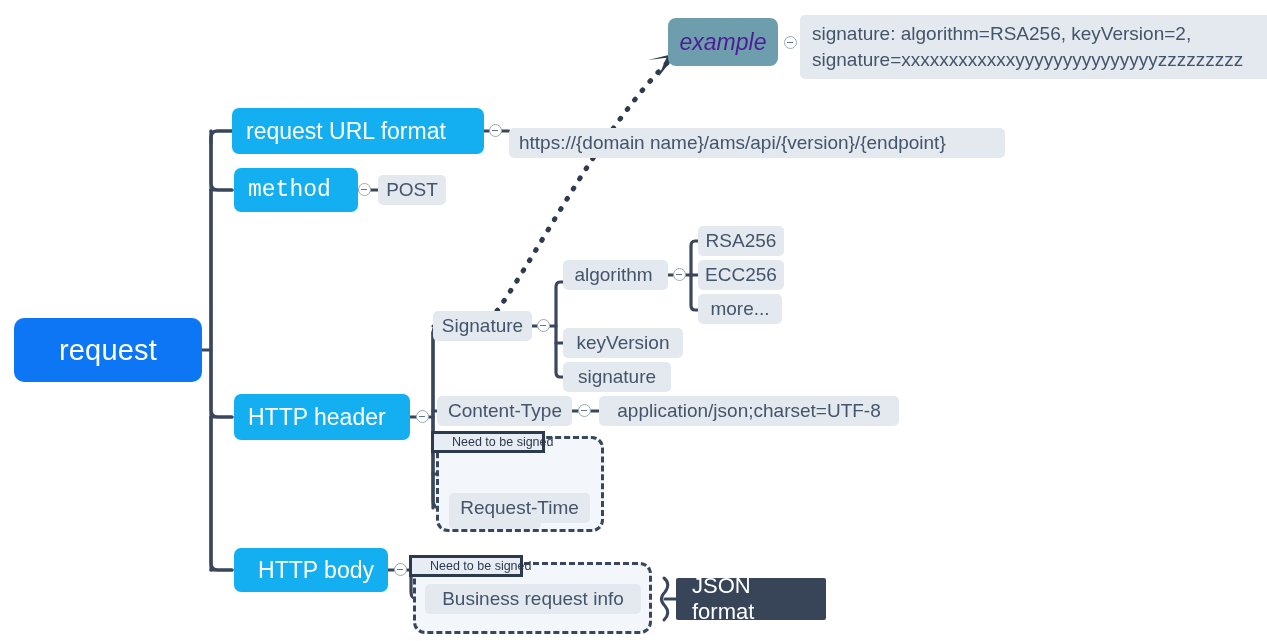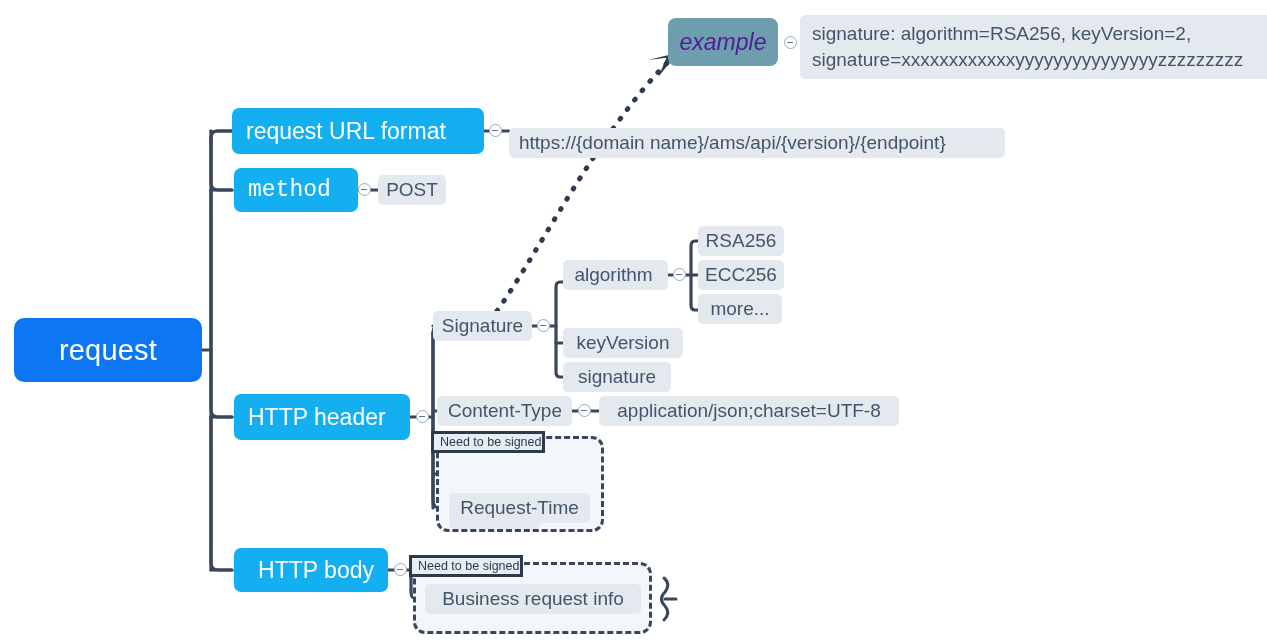--- a/index.html
+++ b/index.html
@@ -52,21 +52,21 @@
     background:#F3F6FA;
     border:3px dashed #39465B;
     border-radius:12px;
   }
   
   .signtag{
     position:absolute;box-sizing:border-box;
     background:#E8EDF4;color:#2C3A4D;
     border:3px solid #2C3A4D;
     font-size:12.5px;
-    display:flex;align-items:center;padding:0 6px;
+    display:flex;align-items:center;padding:0 18px;
     white-space:nowrap;
     z-index:6;
   }
   
   .toggle{
     position:absolute;width:13px;height:13px;border-radius:50%;
     border:1.6px solid #9aa9bd;background:#ffffff;
     box-sizing:border-box;z-index:5;
   }
   .toggle::before{
@@ -239,20 +239,23 @@
     <span>Client-Id</span>
   </div>
   <div class="node chip" style="left:449px;top:493px;width:141px;height:30px;justify-content:center;">
     <span>Request-Time</span>
   </div>
 
   <div class="node chip" style="left:425px;top:584px;width:216px;height:30px;justify-content:center;">
     <span>Business request info</span>
   </div>
 
+  <div class="node dark" style="left:676px;top:578px;width:150px;height:42px;justify-content:center;">
+    <span>JSON format</span>
+  </div>
 
   <div class="signtag" style="left:431px;top:431px;width:114px;height:22px;">
     <span>Need to be signed</span>
   </div>
   <div class="signtag" style="left:409px;top:555px;width:114px;height:22px;">
     <span>Need to be signed</span>
   </div>
 
   <div class="toggle" style="left:489px;top:124px;"></div>
   <div class="toggle" style="left:358px;top:183px;"></div>

